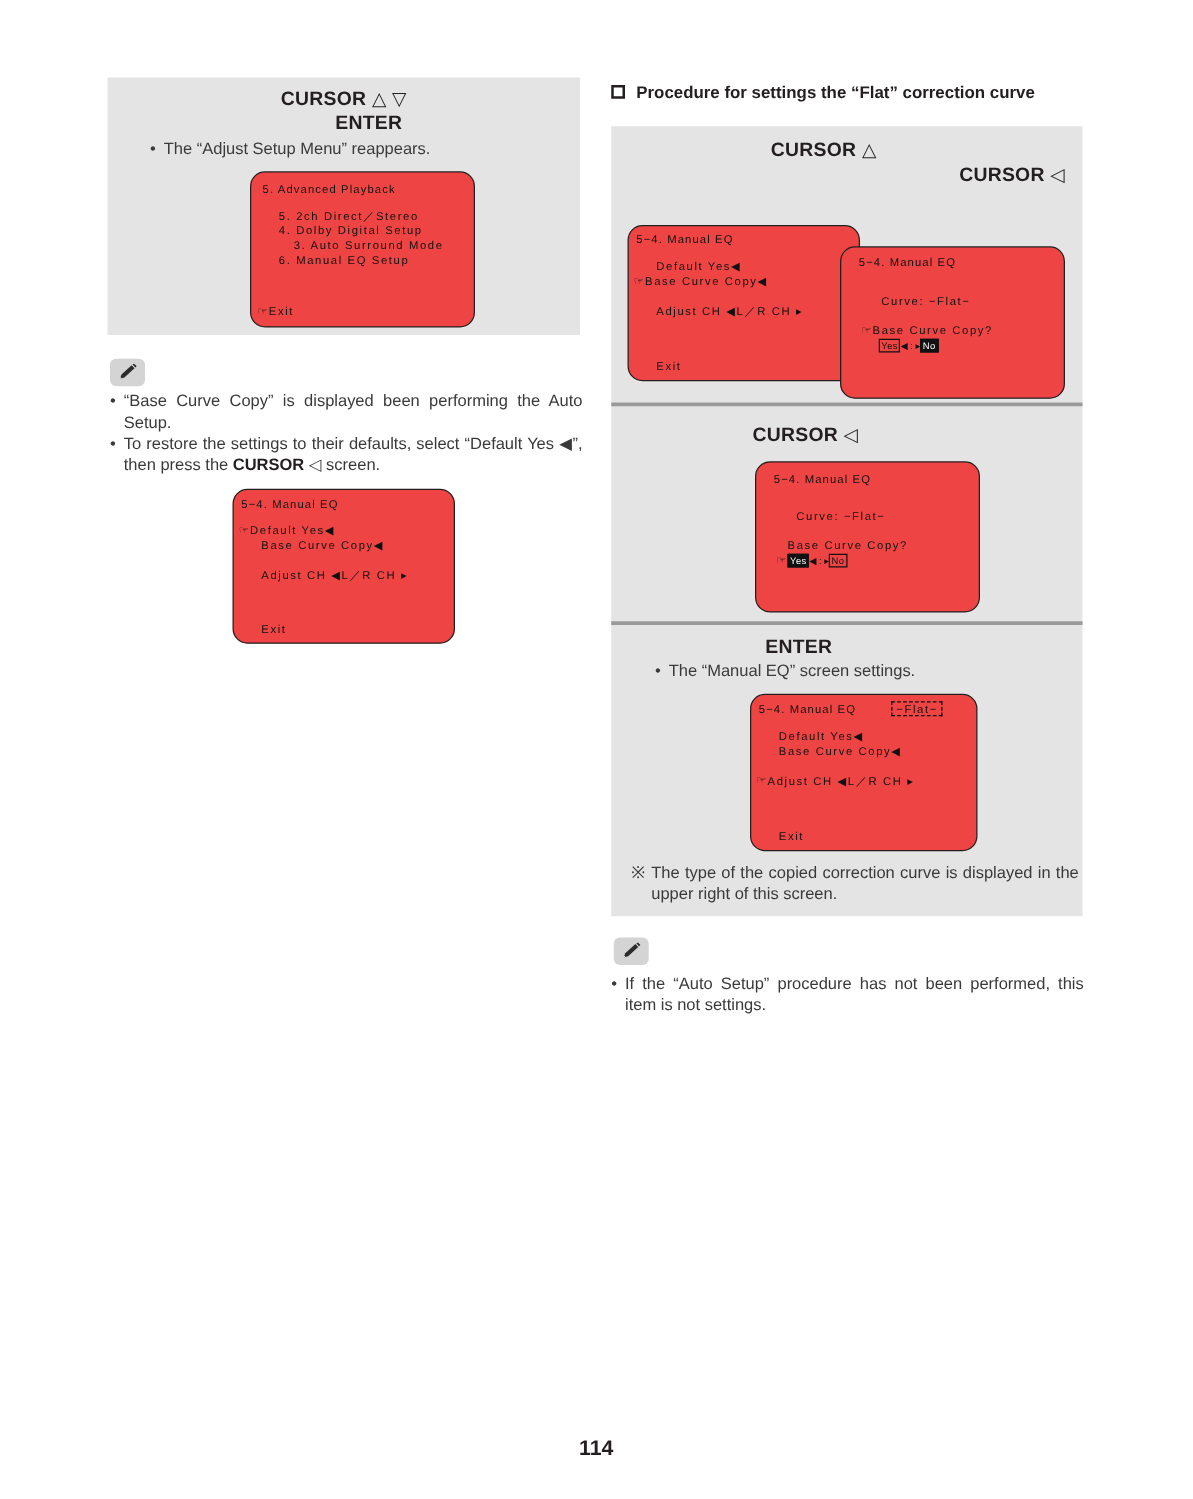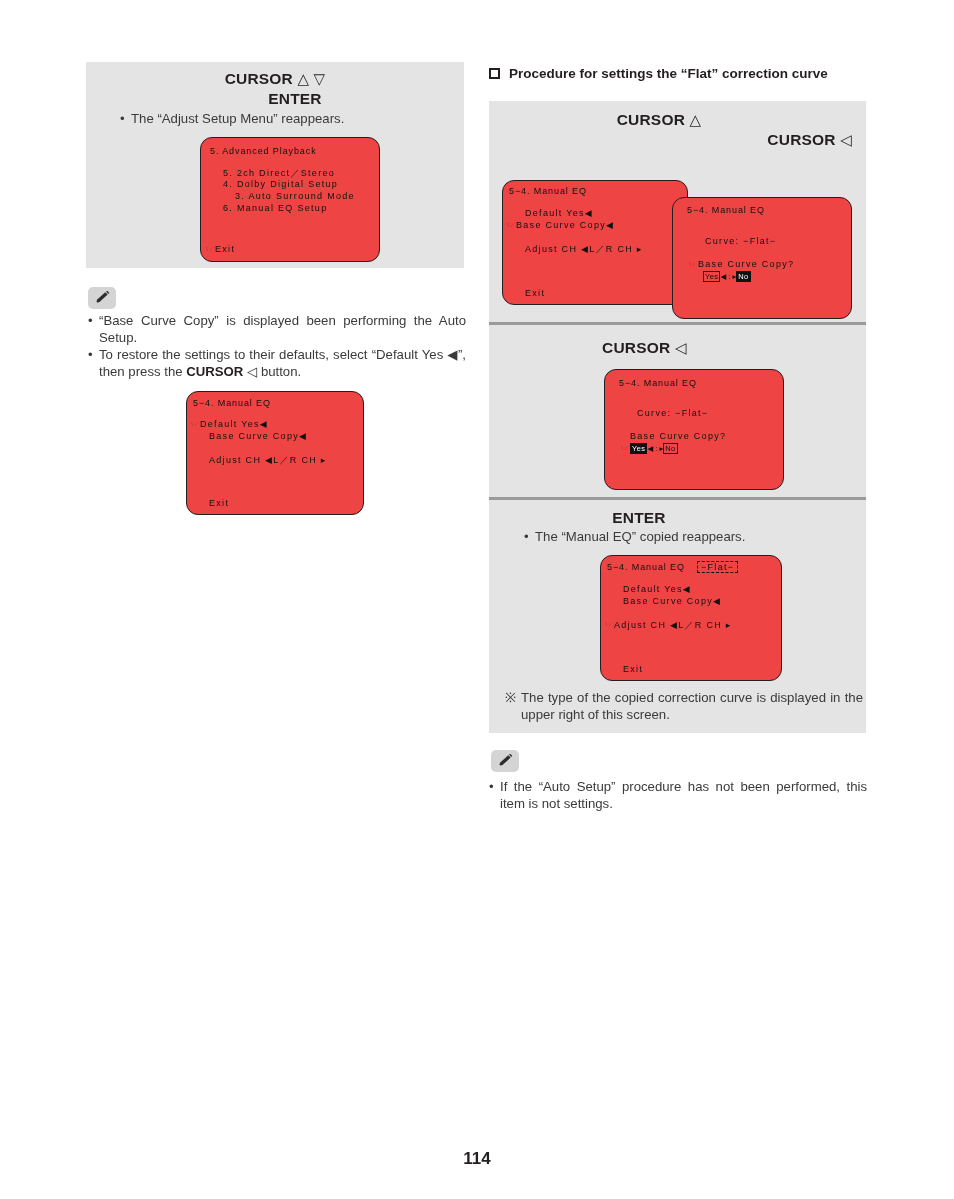--- a/index.html
+++ b/index.html
@@ -170,21 +170,21 @@
 </div>
 
 <div class="bullet-list" style="position:absolute; left:88px; top:313px; width:378px;">
   <div class="bullet-row">
     <div class="bullet-dot">•</div>
     <div class="bullet-txt">“Base Curve Copy” is displayed been performing the Auto Setup.</div>
   </div>
   <div class="bullet-row" style="margin-top:1px;">
     <div class="bullet-dot">•</div>
     <div class="bullet-txt">
-      <span>To restore the settings to their defaults, select “Default Yes ◀”, then press the </span><b>CURSOR</b><span> ◁ button.</span>
+      <span>To restore the settings to their defaults, select “Default Yes ◀”, then press the </span><b>CURSOR</b><span> ◁ screen.</span>
     </div>
   </div>
 </div>
 
 <div class="osd" style="left:186px; top:391px; width:178px; height:124px;">
   <div class="line title" style="left:6px; top:6px;">5−4. Manual  EQ</div>
   <div class="line cur" style="left:4px; top:27px;">☞</div>
   <div class="line" style="left:13px; top:27px;">Default   Yes◀</div>
   <div class="line" style="left:22px; top:39px;">Base Curve Copy◀</div>
   <div class="line" style="left:22px; top:62px;">Adjust CH ◀L／R CH  ▸</div>
@@ -244,27 +244,27 @@
   </div>
 </div>
 
 <div class="kbd" style="position:absolute; left:489px; top:509px; width:300px; text-align:center;">
   <span>ENTER</span>
 </div>
 
 <div class="bullet-list" style="position:absolute; left:524px; top:529px; width:330px;">
   <div class="bullet-row">
     <div class="bullet-dot">•</div>
-    <div class="bullet-txt">The “Manual EQ” copied reappears.</div>
+    <div class="bullet-txt">The “Manual EQ” screen settings.</div>
   </div>
 </div>
 
 <div class="osd" style="left:600px; top:555px; width:182px; height:126px;">
   <div class="line title" style="left:6px; top:6px;">5−4. Manual  EQ</div>
-  <div class="line" style="left:96px; top:5px;">
+  <div class="line" style="left:112px; top:5px;">
     <span class="tok-dash">−Flat−</span>
   </div>
   <div class="line" style="left:22px; top:28px;">Default   Yes◀</div>
   <div class="line" style="left:22px; top:40px;">Base Curve Copy◀</div>
   <div class="line cur" style="left:4px; top:63px;">☞</div>
   <div class="line" style="left:13px; top:63px;">Adjust CH ◀L／R CH  ▸</div>
   <div class="line" style="left:22px; top:108px;">Exit</div>
 </div>
 
 <div class="bullet-list" style="position:absolute; left:505px; top:690px; width:358px;">

